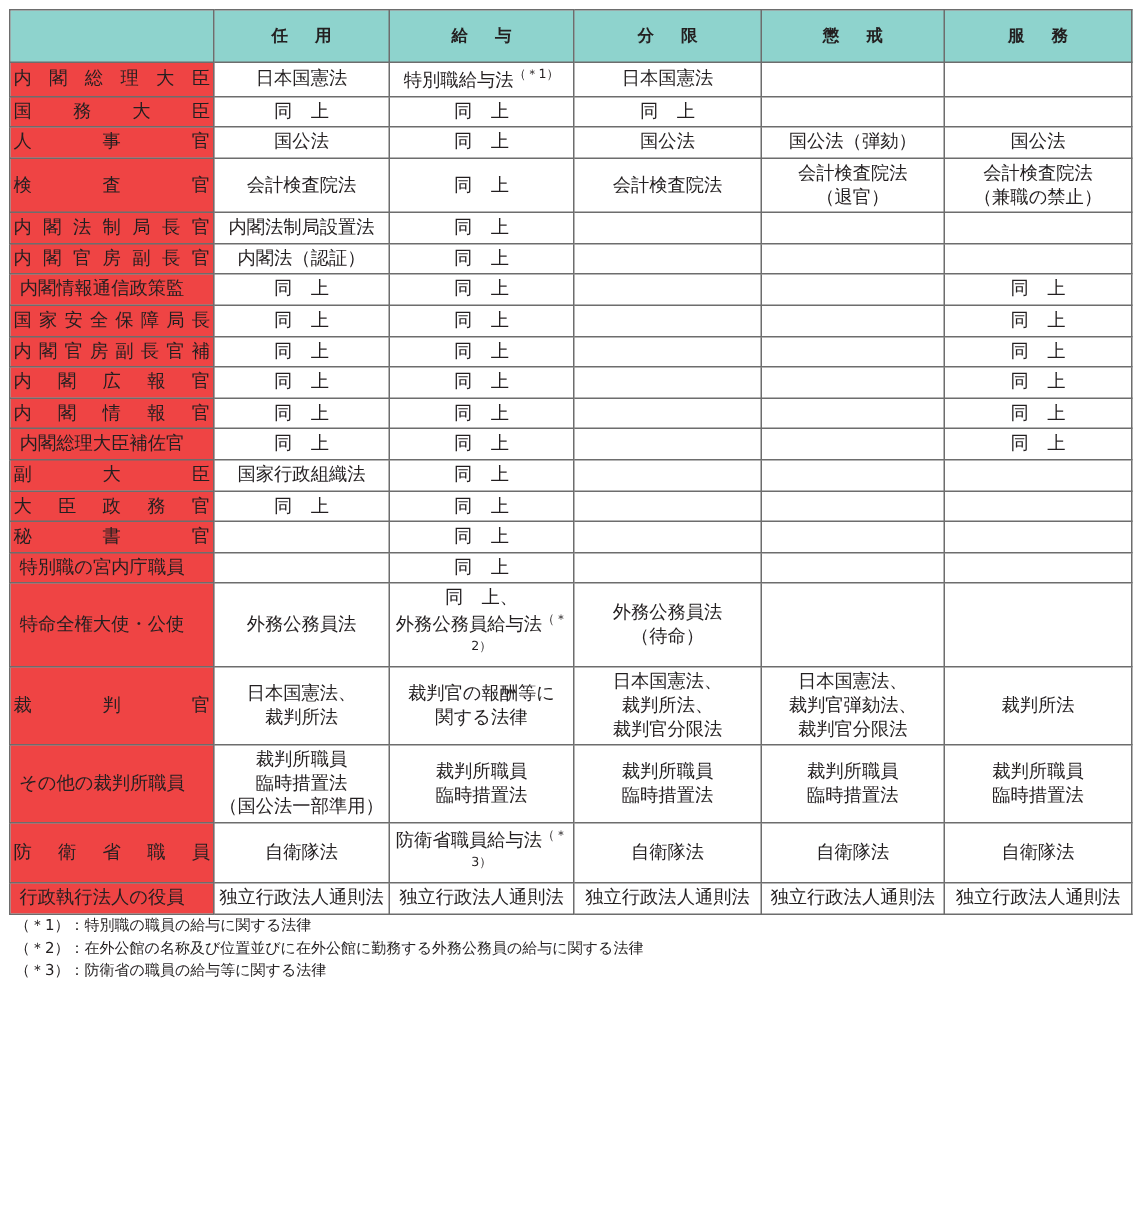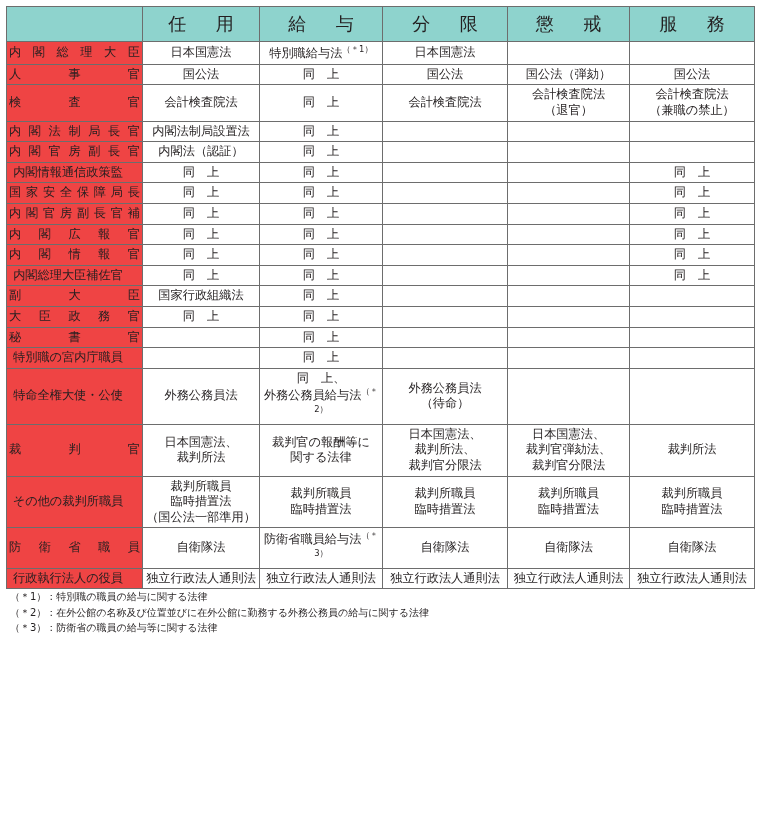--- a/index.html
+++ b/index.html
@@ -43,24 +43,24 @@
     vertical-align: middle;
     font-size: 12.2px;
     line-height: 1.28;
     padding: 2px 2px;
     font-weight: normal;
     word-break: break-all;
   }
   table.lawtable thead th {
     background: #8ed3cd;
     height: 30px;
-    font-size: 18px;
+    font-size: 11px;
     letter-spacing: 0.32em;
     text-indent: 0.32em;
-    font-weight: normal;
+    font-weight: bold;
   }
   table.lawtable thead th.corner {
     background: #8ed3cd;
     letter-spacing: normal;
   }
   td.rowhead {
     background: #ef4444;
     font-size: 12.4px;
     text-align: justify;
     text-align-last: justify;
@@ -135,20 +135,38 @@
             <span class="cell">日本国憲法</span>
           </td>
           <td class="body">
             <span class="cell"></span>
           </td>
           <td class="body">
             <span class="cell"></span>
           </td>
         </tr>
         <tr>
+          <td class="rowhead">国務大臣</td>
+          <td class="body">
+            <span class="cell">同　上</span>
+          </td>
+          <td class="body">
+            <span class="cell">同　上</span>
+          </td>
+          <td class="body">
+            <span class="cell">同　上</span>
+          </td>
+          <td class="body">
+            <span class="cell"></span>
+          </td>
+          <td class="body">
+            <span class="cell"></span>
+          </td>
+        </tr>
+        <tr>
           <td class="rowhead">人事官</td>
           <td class="body">
             <span class="cell">国公法</span>
           </td>
           <td class="body">
             <span class="cell">同　上</span>
           </td>
           <td class="body">
             <span class="cell">国公法</span>
           </td>

